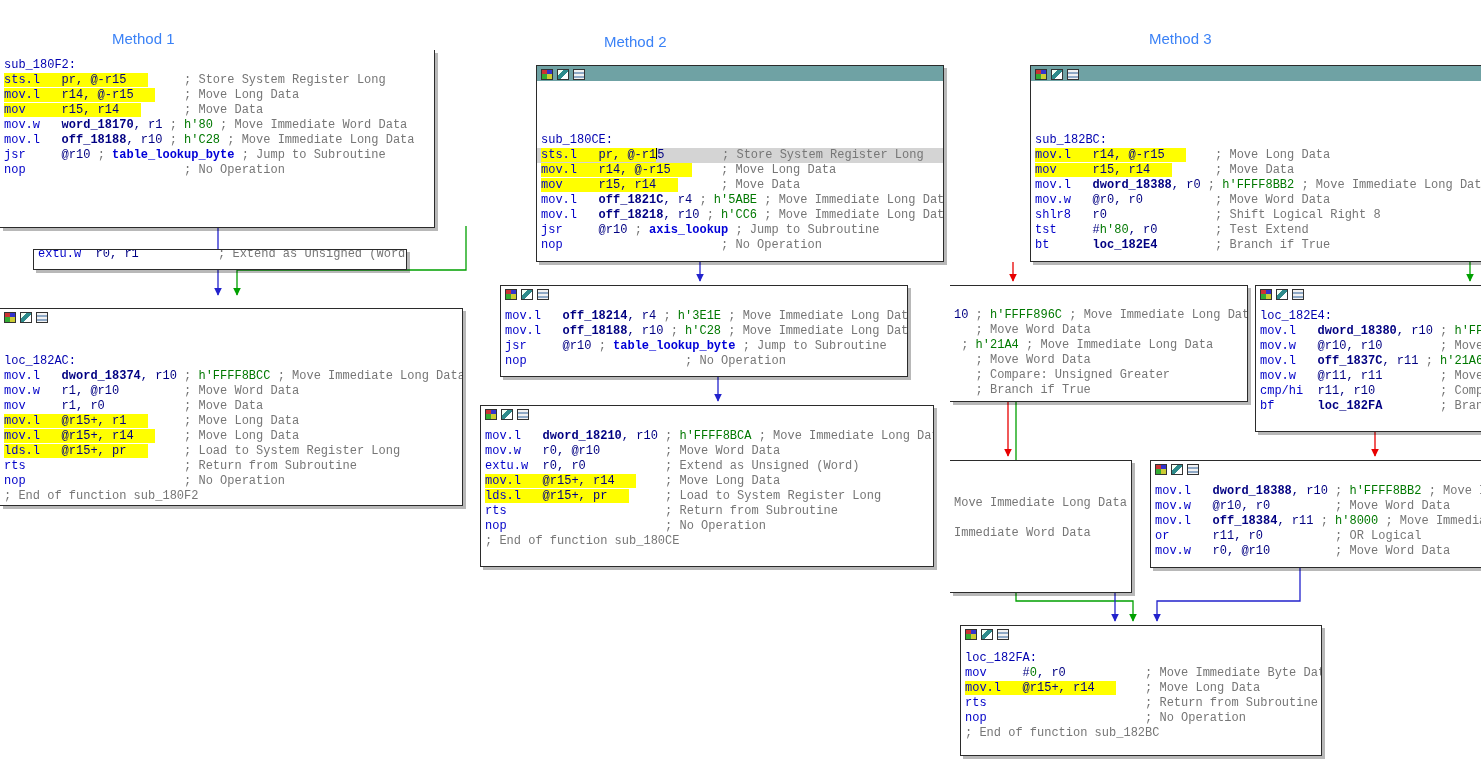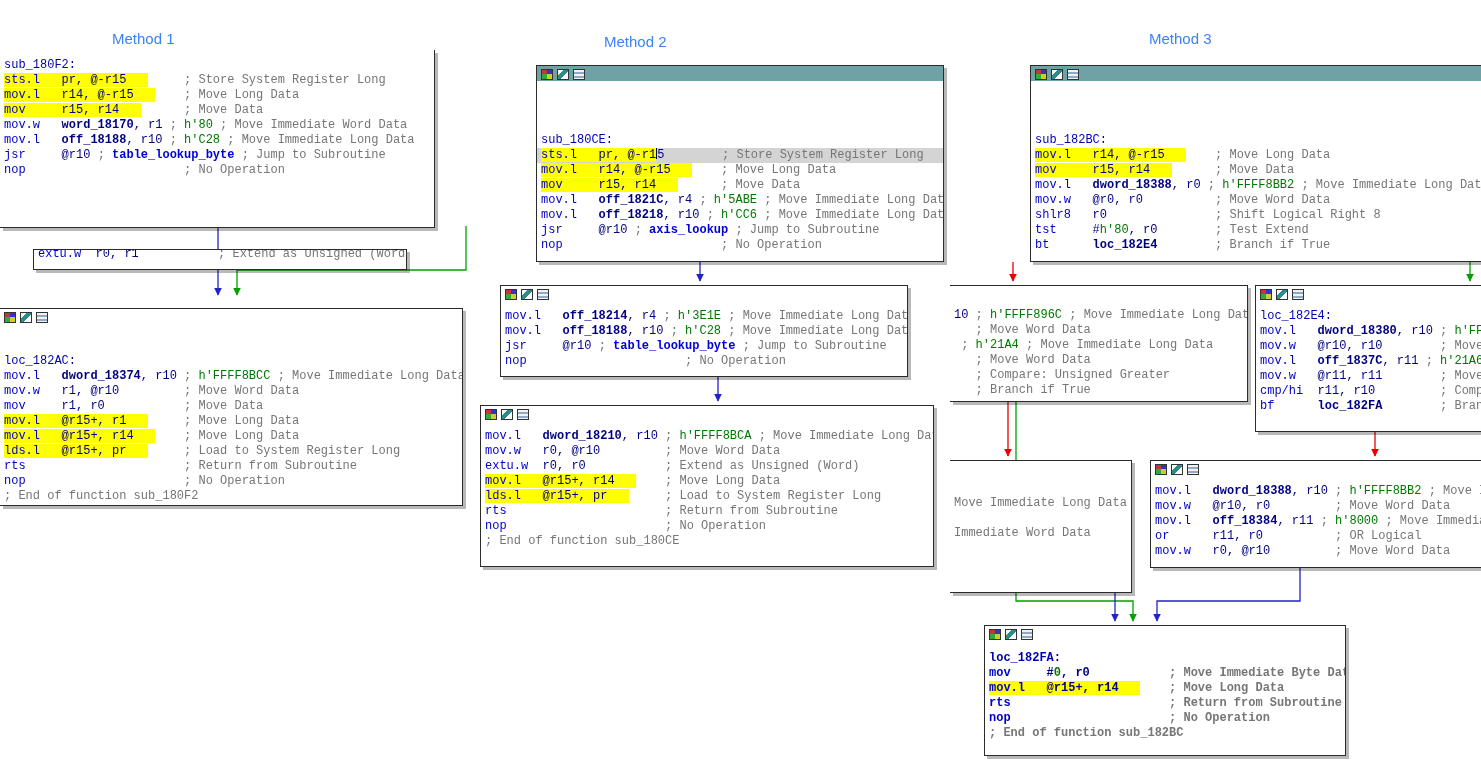--- a/index.html
+++ b/index.html
@@ -211,21 +211,21 @@
         <span class="nicon i3"></span>
       </div>
       <div class="nbody" style="margin-top: 8px;">
         <div class="row"><span class="sg c-mn">mov.l   </span><span class="sg c-nm">dword_18388</span><span class="sg c-op">, r10 </span><span class="sg c-cm">; </span><span class="sg c-num">h'FFFF8BB2</span><span class="sg c-cm"> ; Move Im</span></div>
         <div class="row"><span class="sg c-mn">mov.w   </span><span class="sg c-op">@r10, r0</span><span class="sg c-op">         </span><span class="sg c-cm">; Move Word Data</span></div>
         <div class="row"><span class="sg c-mn">mov.l   </span><span class="sg c-nm">off_18384</span><span class="sg c-op">, r11 </span><span class="sg c-cm">; </span><span class="sg c-num">h'8000</span><span class="sg c-cm"> ; Move Immediat</span></div>
         <div class="row"><span class="sg c-mn">or      </span><span class="sg c-op">r11, r0</span><span class="sg c-op">          </span><span class="sg c-cm">; OR Logical</span></div>
         <div class="row"><span class="sg c-mn">mov.w   </span><span class="sg c-op">r0, @r10</span><span class="sg c-op">         </span><span class="sg c-cm">; Move Word Data</span></div>
       </div>
     </div>
-    <div class="node" style="left: 984px; top: 625px; width: 360px; height: 129px; font-weight: bold;">
+    <div class="node" style="left: 960px; top: 625px; width: 360px; height: 129px;">
       <div class="nhead">
         <span class="nicon i1"></span>
         <span class="nicon i2"></span>
         <span class="nicon i3"></span>
       </div>
       <div class="nbody" style="margin-top: 10px;">
         <div class="row"><span class="sg c-lbl">loc_182FA:</span></div>
         <div class="row"><span class="sg c-mn">mov     </span><span class="sg c-op">#</span><span class="sg c-num">0</span><span class="sg c-op">, r0</span><span class="sg c-op">           </span><span class="sg c-cm">; Move Immediate Byte Data</span></div>
         <div class="row"><span class="sg c-mn hl">mov.l   </span><span class="sg c-op hl">@r15+, r14</span><span class="sg c-op hl">   </span><span class="sg c-op">    </span><span class="sg c-cm">; Move Long Data</span></div>
         <div class="row"><span class="sg c-mn">rts</span><span class="sg c-op">                      </span><span class="sg c-cm">; Return from Subroutine</span></div>

